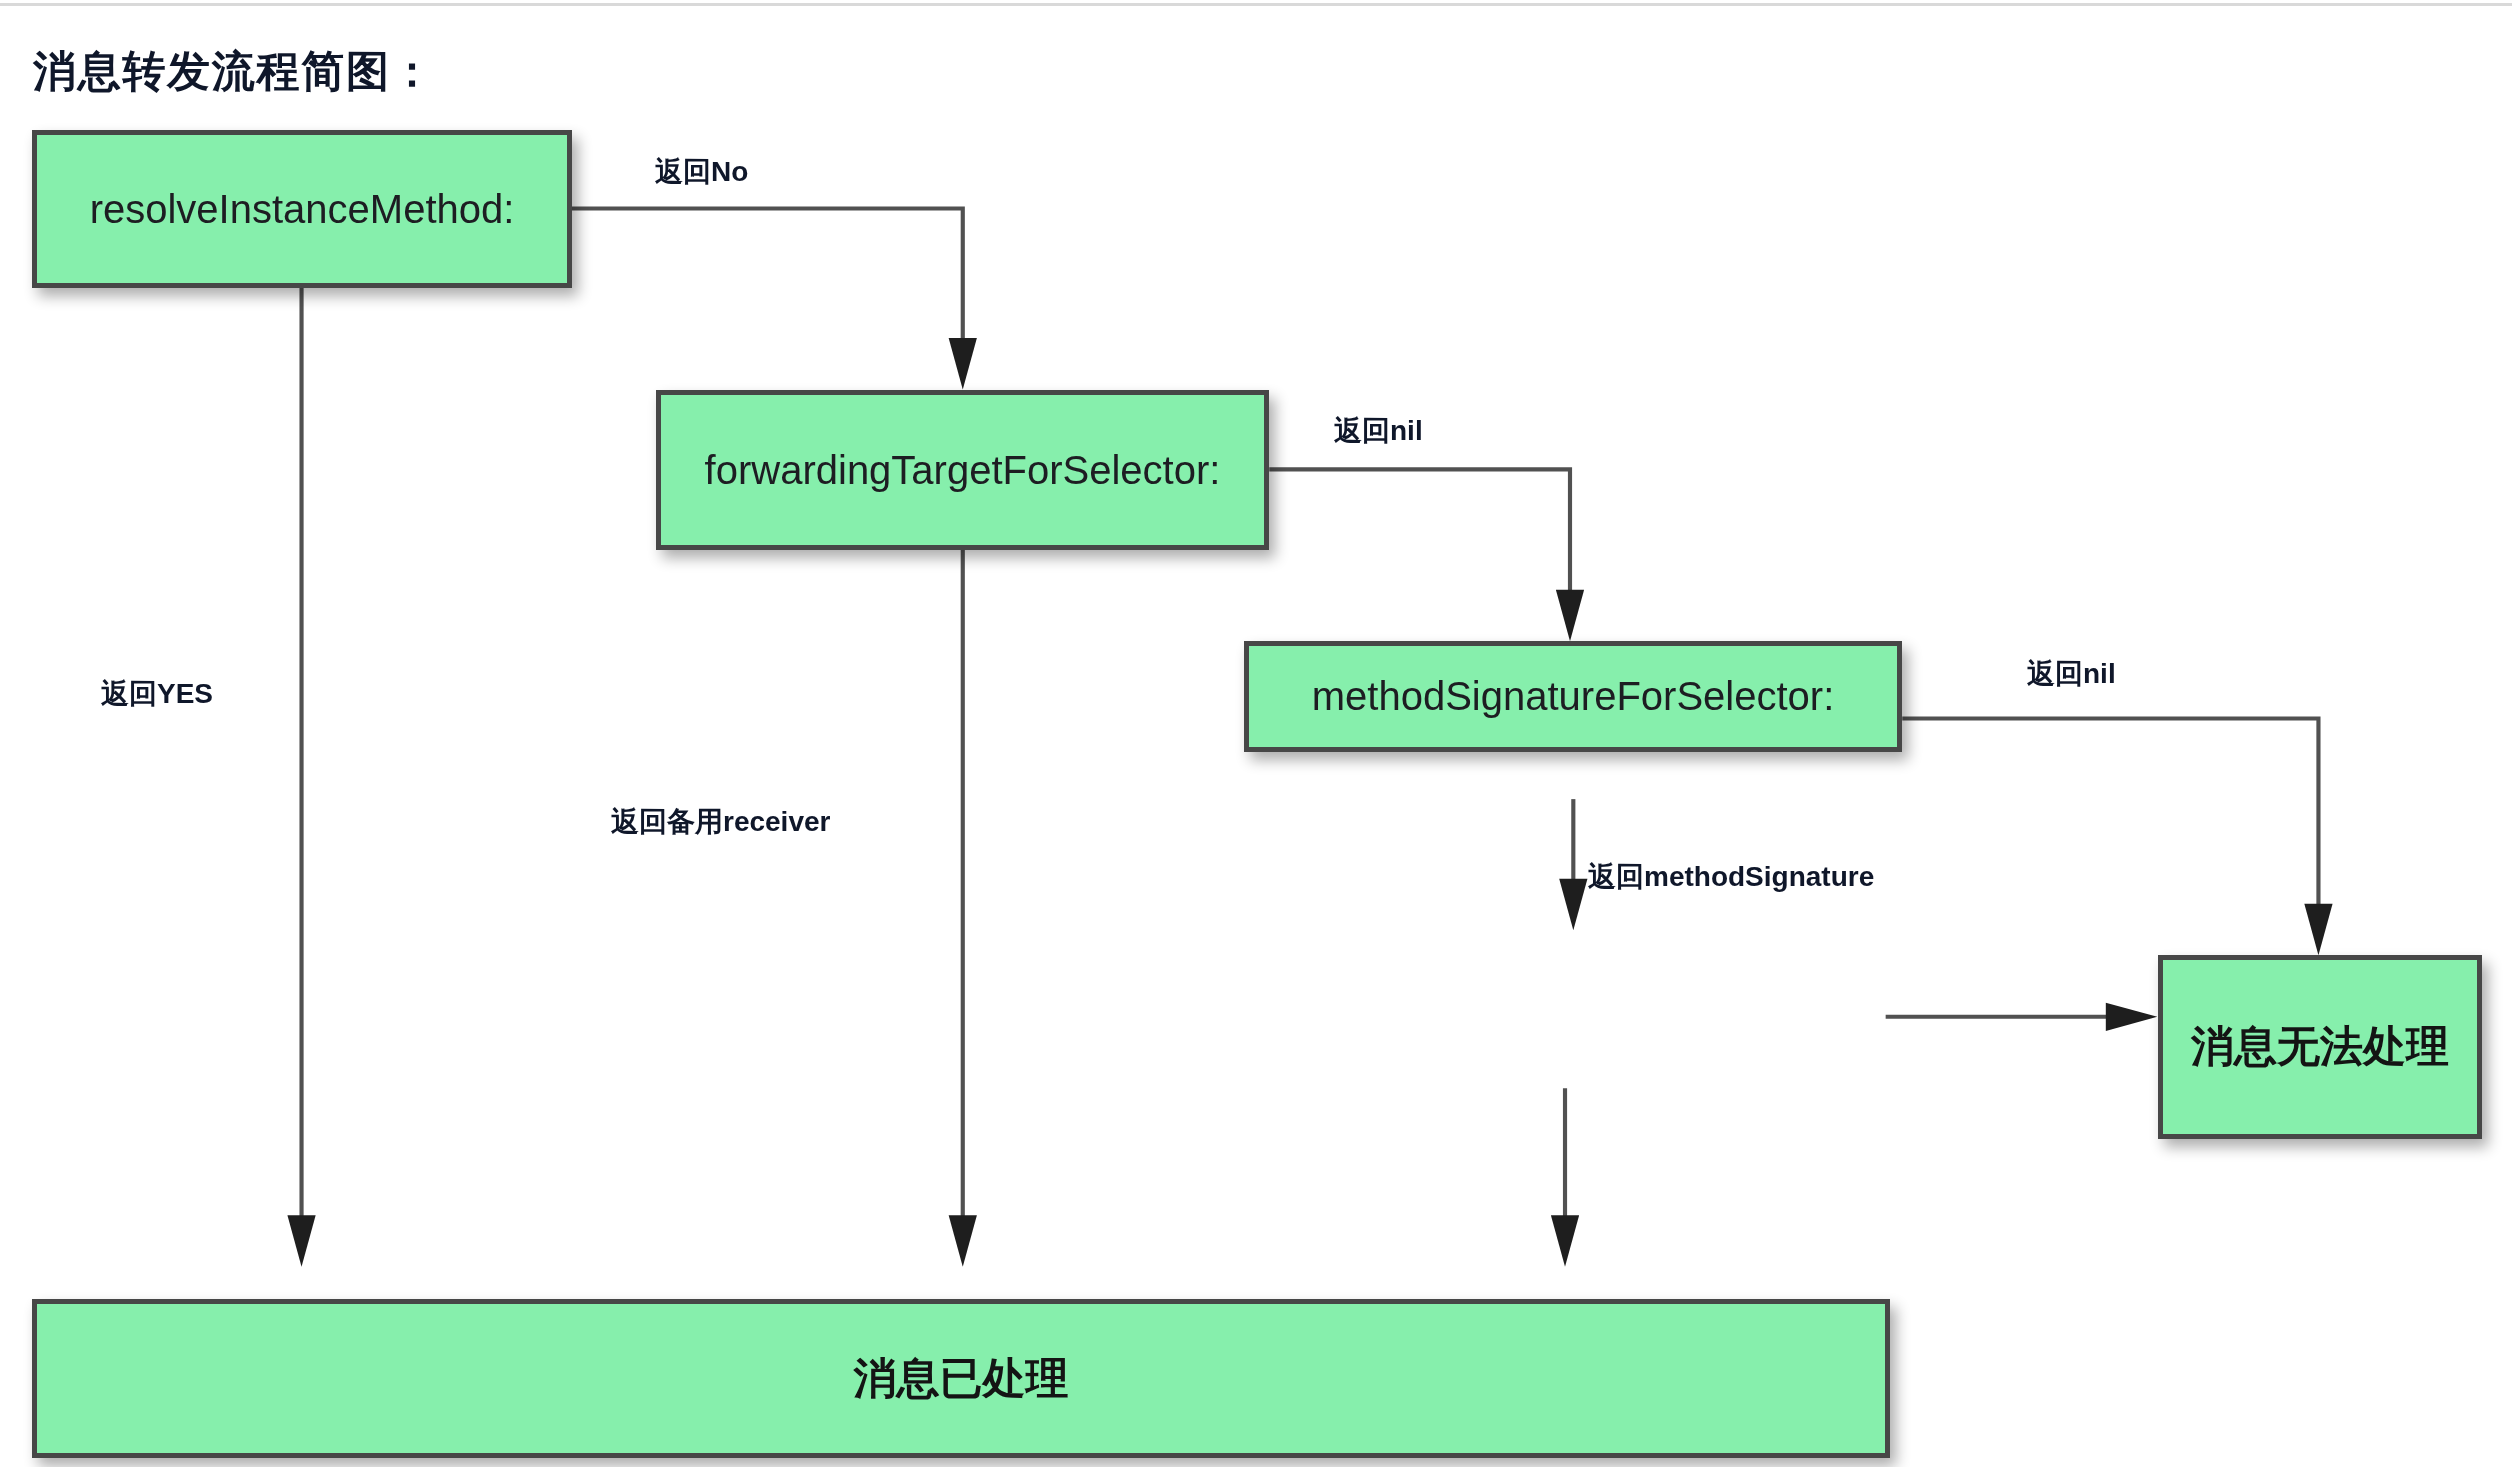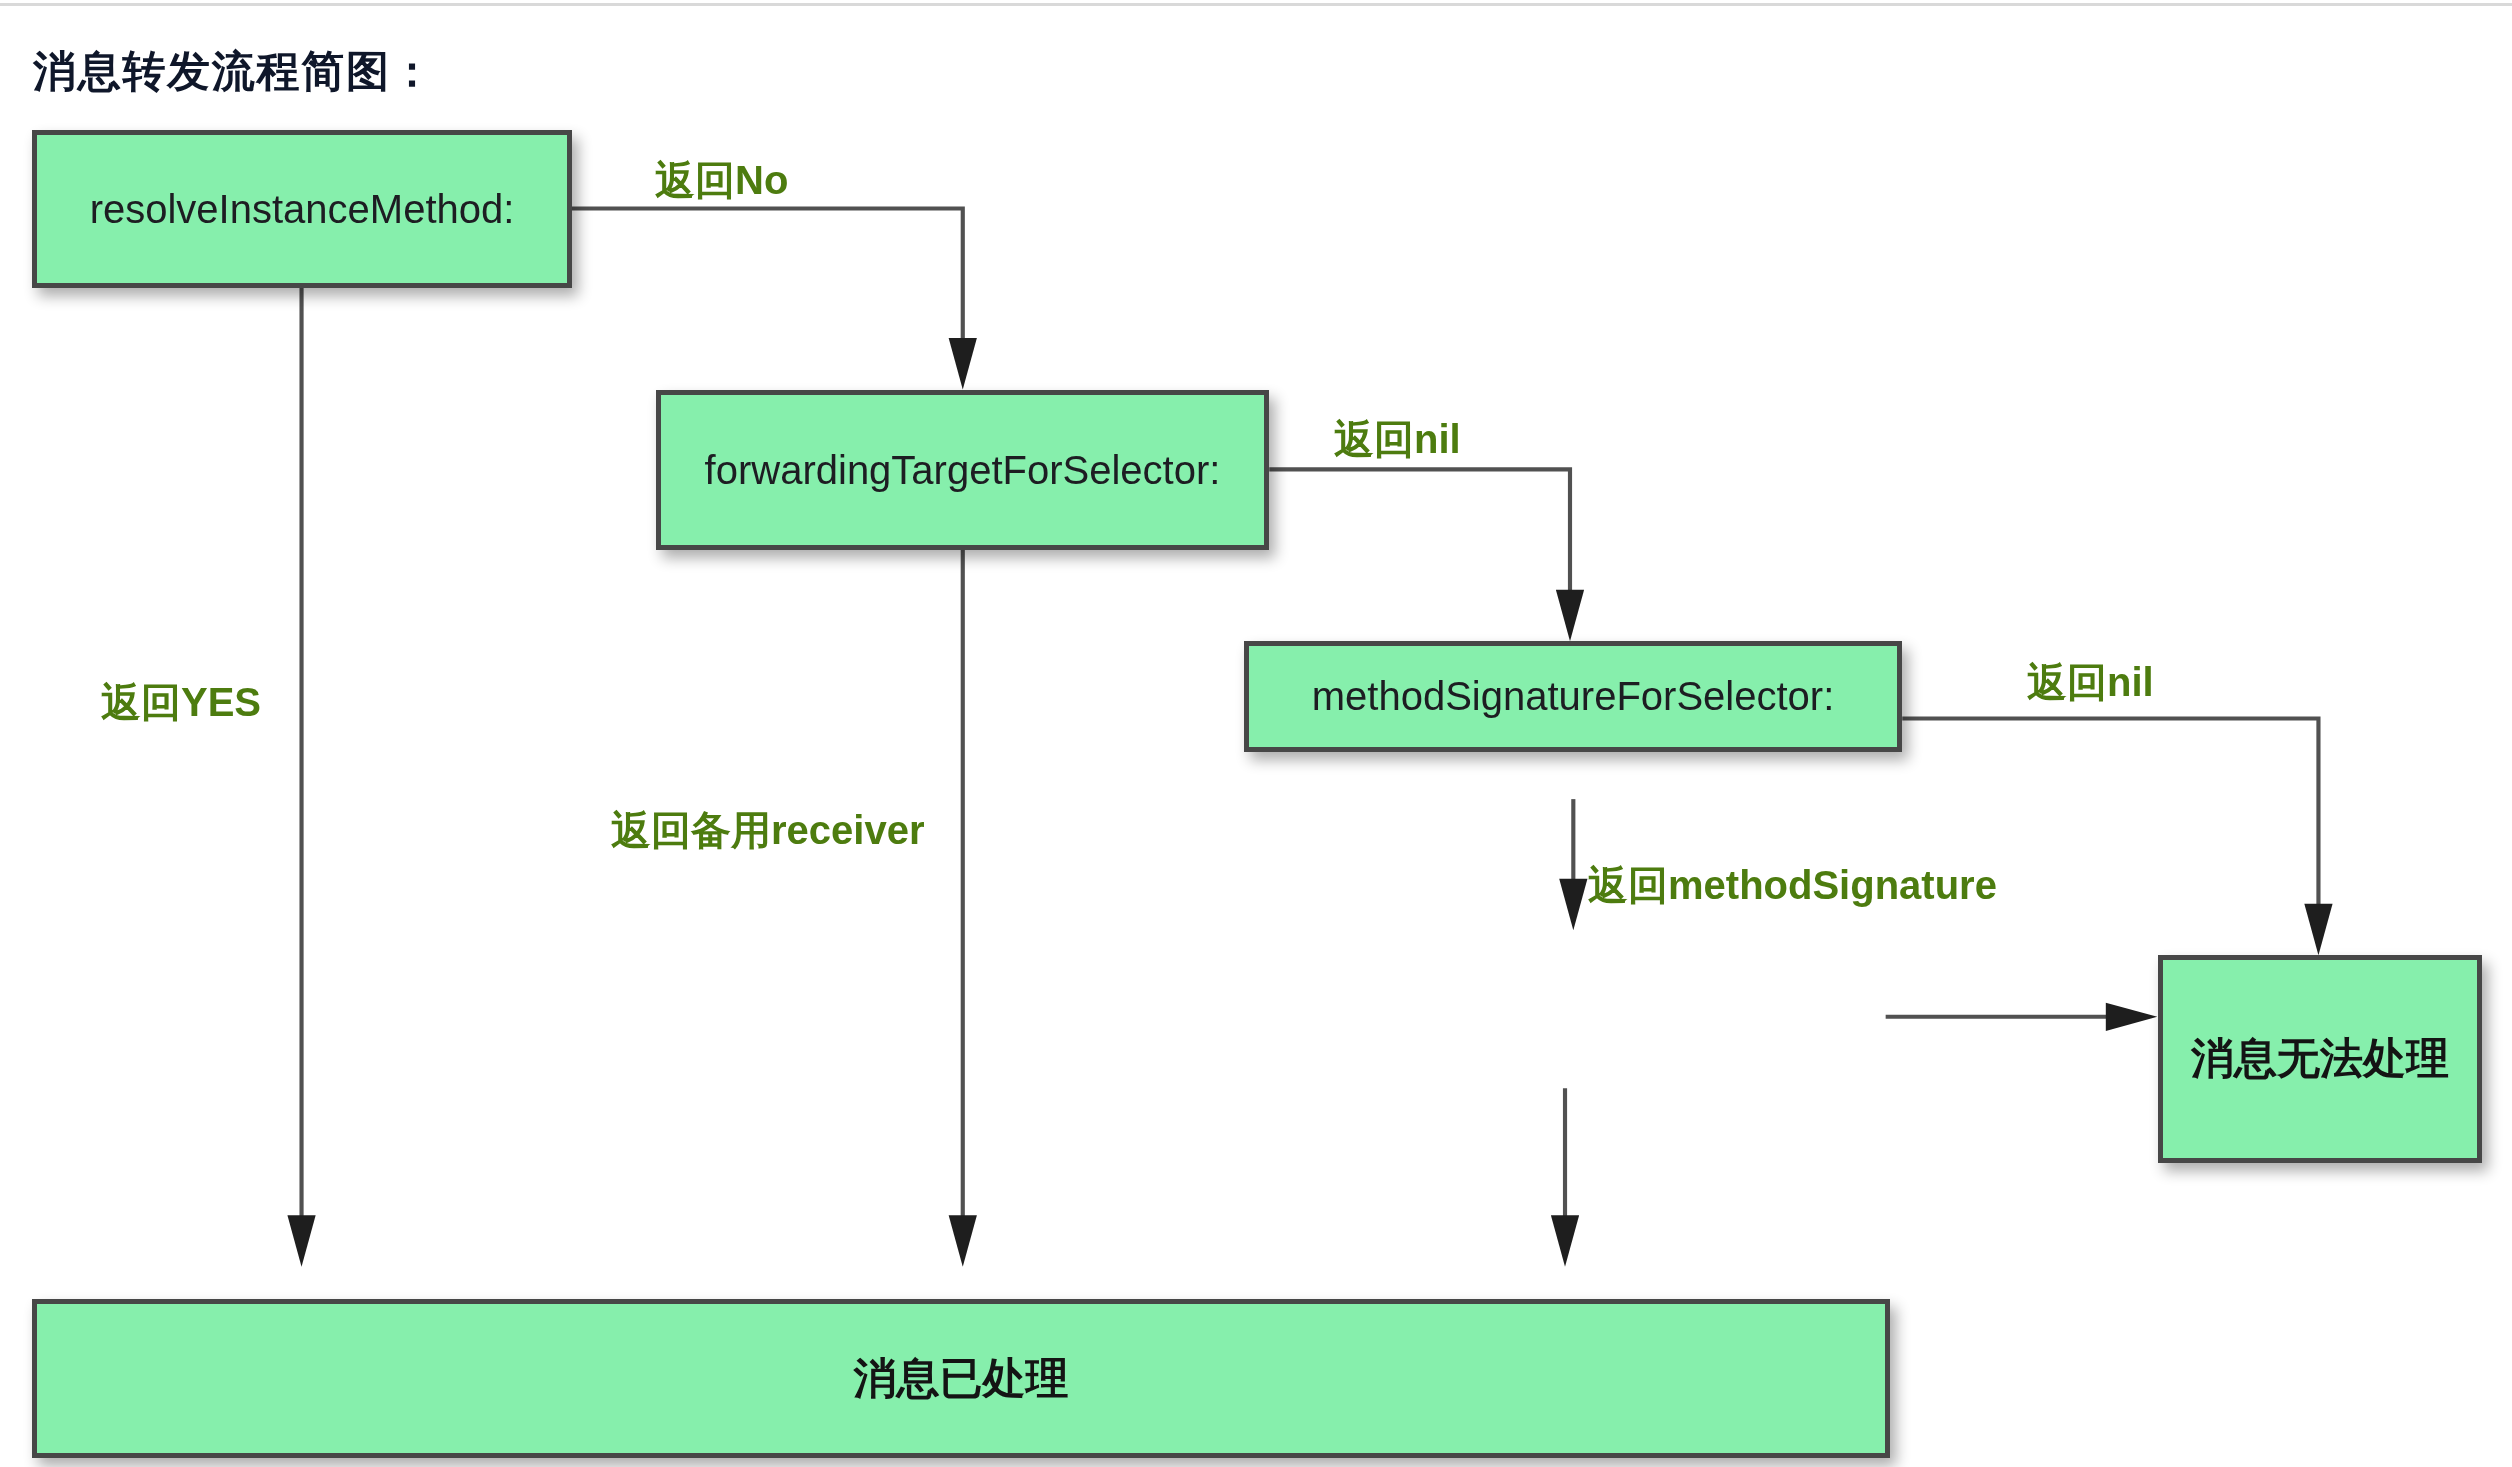--- a/index.html
+++ b/index.html
@@ -67,23 +67,23 @@
     white-space: nowrap;
   }
   .node-label-cn {
     font-size: 43px;
     font-weight: 700;
     color: #141414;
     white-space: nowrap;
   }
   .edge-label {
     position: absolute;
-    font-size: 40px;
+    font-size: 28px;
     font-weight: 700;
-    color: #4d7c0f;
+    color: #0f172a;
     white-space: nowrap;
   }
 </style>
 </head>
 <body>
 
 <div class="stage">
 
   <div class="top-edge-line"></div>
 
@@ -138,21 +138,21 @@
 
   <div class="node" style="left:656px; top:390px; width:613px; height:160px;">
     <span class="node-label-latin">forwardingTargetForSelector:</span>
   </div>
 
   <div class="node" style="left:1244px; top:641px; width:658px; height:111px;">
     <span class="node-label-latin">methodSignatureForSelector:</span>
   </div>
 
 
-  <div class="node" style="left:2158px; top:955px; width:324px; height:208px;">
+  <div class="node" style="left:2158px; top:955px; width:324px; height:184px;">
     <span class="node-label-cn">消息无法处理</span>
   </div>
 
   <div class="node" style="left:32px; top:1267px; width:1858px; height:159px;margin-top:32px;">
     <span class="node-label-cn">消息已处理</span>
   </div>
 
   <div class="edge-label" style="left:655px; top:153px;">返回No</div>
 
   <div class="edge-label" style="left:101px; top:675px;">返回YES</div>

